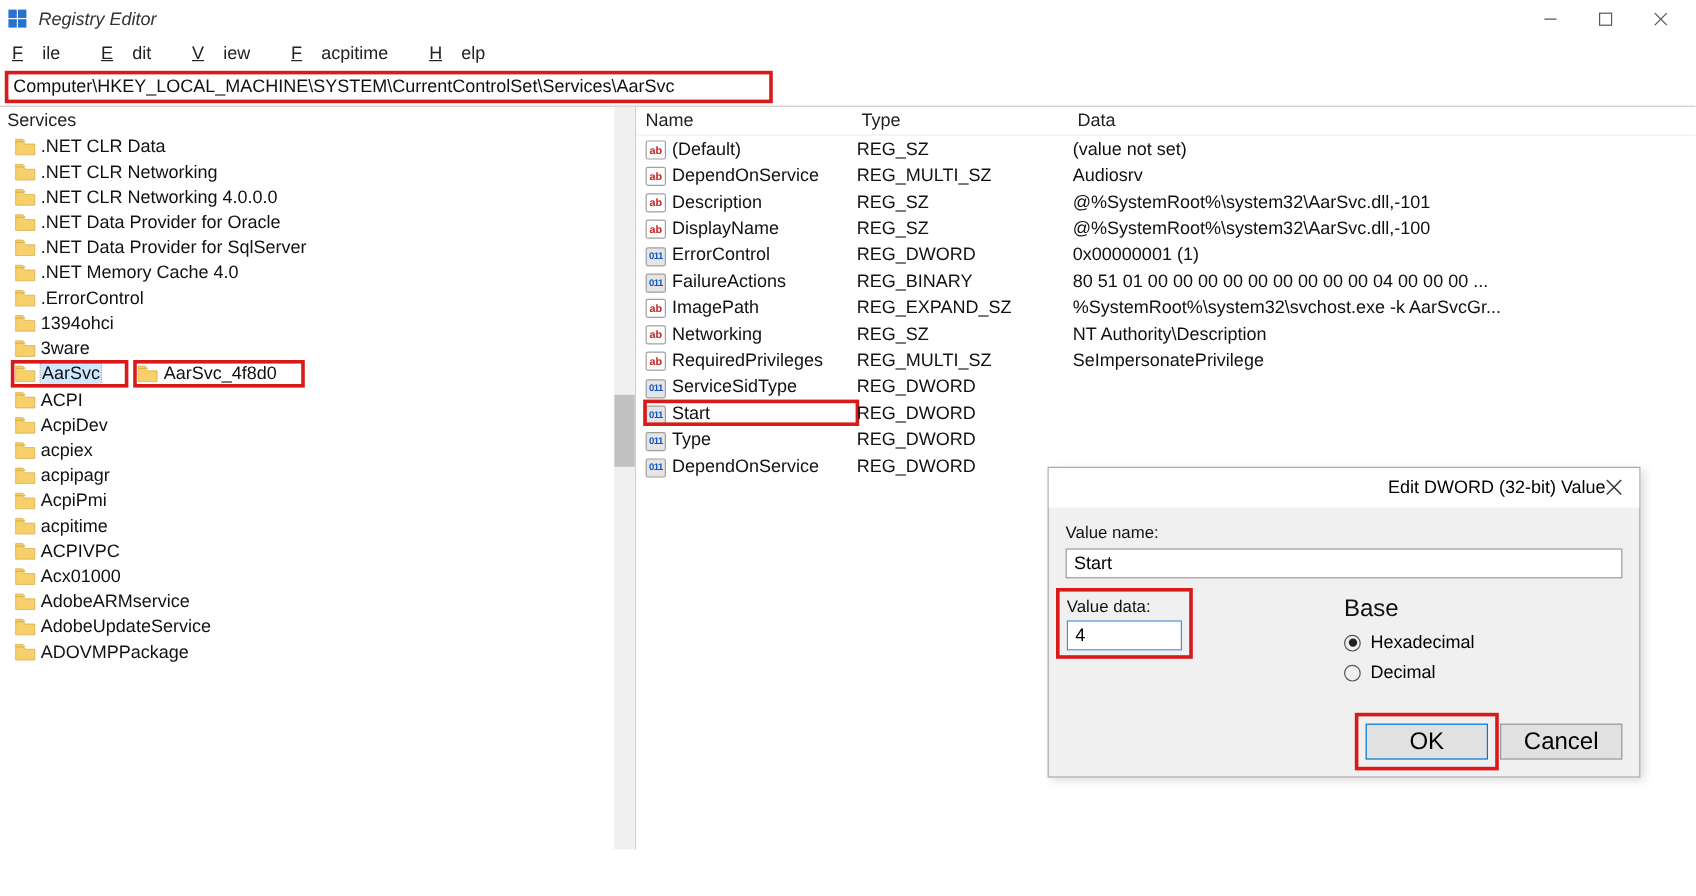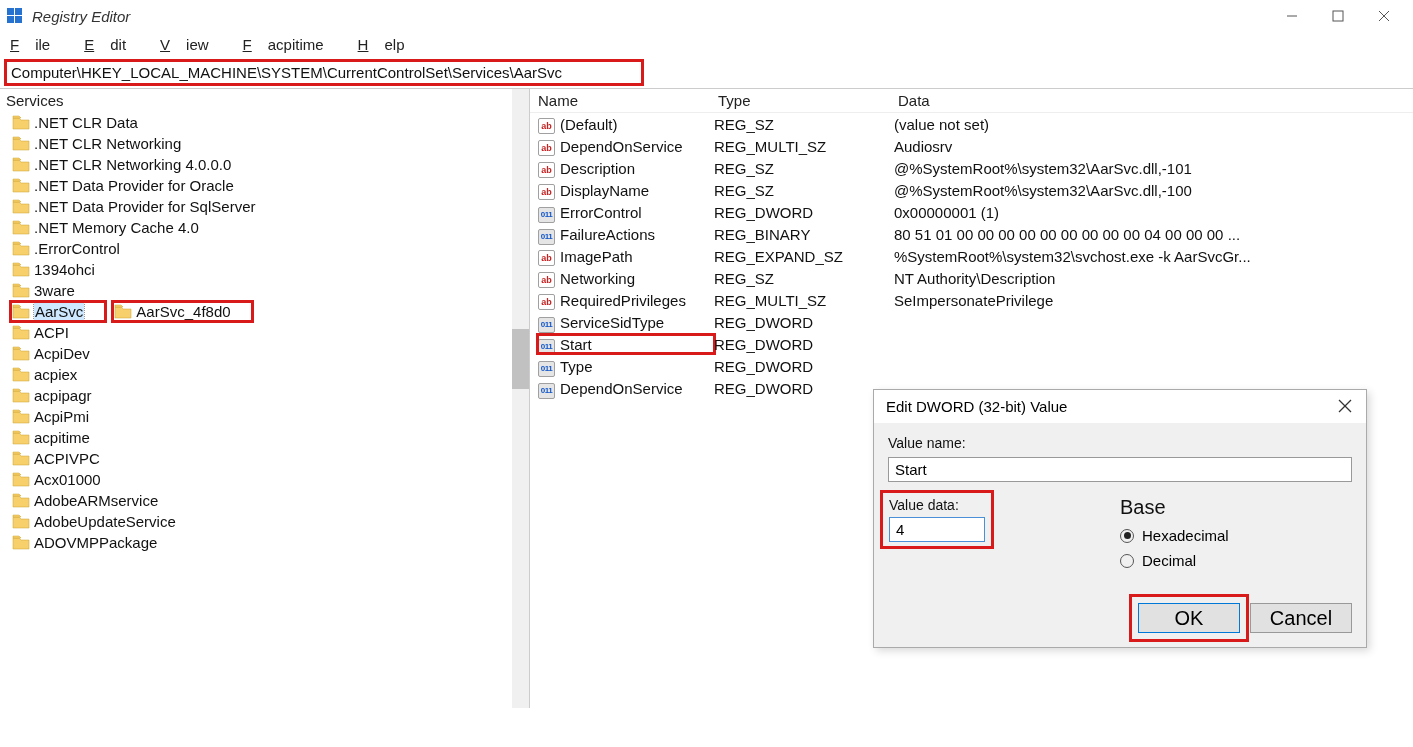--- a/index.html
+++ b/index.html
@@ -46,21 +46,21 @@
 .list-row { display: flex; align-items: center; padding: 2px 8px; }
 .list-row .icon { width: 18px; height: 18px; margin-right: 4px; flex-shrink: 0; }
 .list-row .n { width: 158px; color: #111; white-space: nowrap; overflow: hidden; text-overflow: ellipsis; }
 .list-row .t { width: 180px; color: #111; }
 .list-row .d { flex: 1; color: #111; white-space: nowrap; overflow: hidden; text-overflow: ellipsis; padding-right: 8px; }
 .list-row.hl .icon-name-group { outline: 3px solid #d81a1a; outline-offset: -1px; padding-right: 2px; }
 .icon-name-group { display: inline-flex; align-items: center; width: 176px; }
 
 
 .dialog { position: absolute; right: 46px; top: 300px; width: 494px; background: #f0f0f0; border: 1px solid #aaa; box-shadow: 3px 3px 8px rgba(0,0,0,0.15); }
-.dialog-title { display: flex; align-items: center; justify-content: space-between; background: #fff; padding: 8px 12px; font-size: 15px; }
+.dialog-title { display: flex; align-items: center; justify-content: flex-end; background: #fff; padding: 8px 12px; font-size: 15px; }
 .dialog-title .close { width: 16px; height: 16px; }
 .dialog-body { padding: 12px 14px 16px; }
 .dlg-label { font-size: 14px; color: #111; margin-bottom: 6px; }
 .dlg-input { width: 100%; border: 1px solid #999; padding: 3px 6px; background: #fff; font-size: 15px; margin-bottom: 14px; }
 .dlg-row { display: flex; gap: 24px; }
 .dlg-col-left { position: relative; }
 .vd-input { width: 208px; border: 1px solid #4a90d9; padding: 3px 6px; background: #fff; font-size: 15px; }
 .fieldset-label { font-size: 20px; color: #111; margin-bottom: 8px; }
 .radio-row { display: flex; align-items: center; gap: 8px; margin-bottom: 8px; font-size: 14px; }
 .radio-dot { width: 14px; height: 14px; border: 1px solid #555; border-radius: 50%; display: inline-flex; align-items: center; justify-content: center; }

